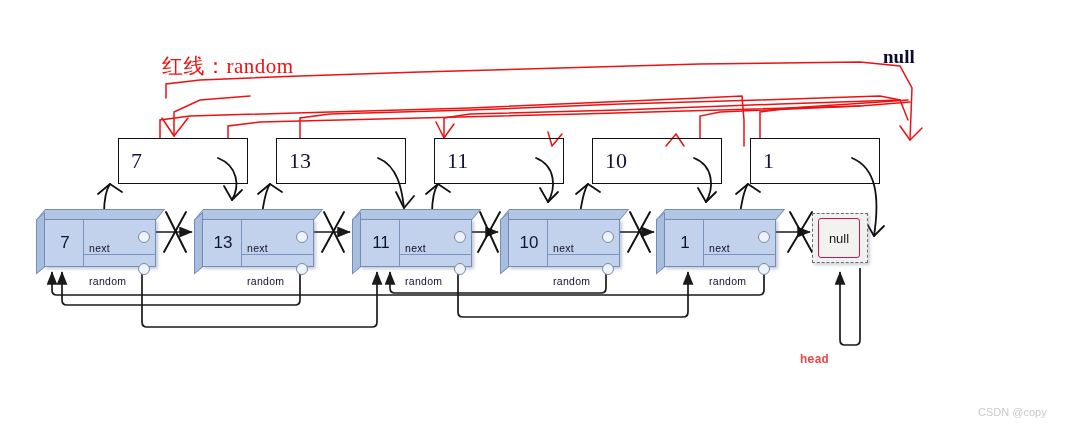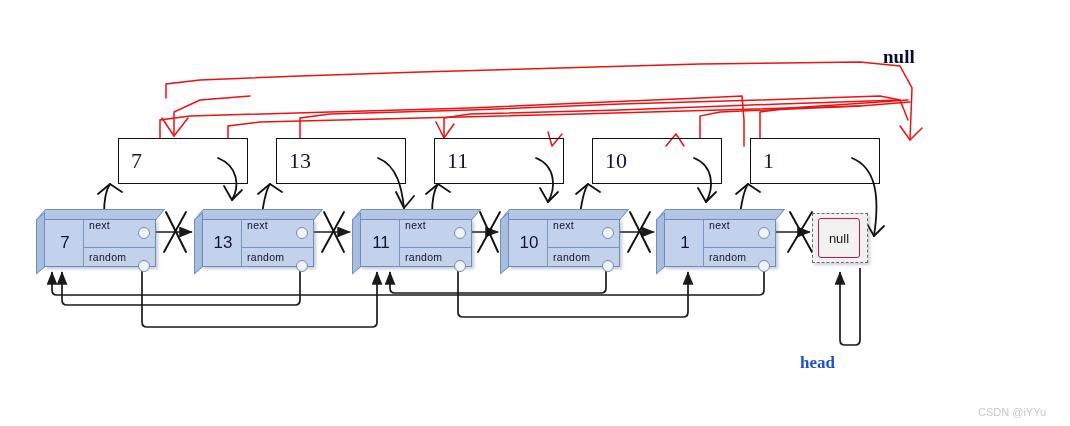--- a/index.html
+++ b/index.html
@@ -2,44 +2,44 @@
 <html><head>
 <meta charset="utf-8">
 <style>
   html,body{margin:0;padding:0;background:#ffffff;}
   body{width:1070px;height:426px;overflow:hidden;font-family:"Liberation Serif",serif;}
   #stage{position:relative;width:1070px;height:426px;background:#fff;}
   #svg-layer{position:absolute;left:0;top:0;width:1070px;height:426px;}
   .lbl{position:absolute;white-space:nowrap;}
   #red-legend{color:#ee1111;font-size:21px;font-family:"Liberation Serif",serif;letter-spacing:.5px;}
   #copy-label{font-size:19px;color:#0b0b2b;font-family:"Liberation Serif",serif;font-weight:600;}
-  #head-label{font-size:17px;color:#1d4ed8;font-family:Liberation Serif, serif;font-weight:600;}
+  #head-label{font-size:12px;color:#ef4444;font-family:Liberation Mono, monospace;font-weight:600;}
   #watermark{font-size:11px;color:#c9c9c9;font-family:"Liberation Sans",sans-serif;}
   
   .copy-box{position:absolute;border:1.6px solid #111;background:transparent;box-sizing:border-box;}
   .copy-box .cv{position:absolute;left:12px;top:50%;transform:translateY(-50%);
       font-size:22px;color:#12123a;font-family:"Liberation Serif",serif;}
   
   .node{position:absolute;}
   .node .face{position:absolute;left:8px;top:10px;width:112px;height:48px;
       background:#c3d2ec;border:1px solid #6f8cbb;box-sizing:border-box;
       box-shadow:2px 2px 3px rgba(90,100,125,.35);}
   .node .topf{position:absolute;left:0px;top:0px;width:120px;height:11px;
       background:#b4c6e4;border:1px solid #6f8cbb;box-sizing:border-box;
       transform:skewX(-40deg);transform-origin:bottom left;}
   .node .sidef{position:absolute;left:0px;top:3px;width:9px;height:55px;
       background:#a9bddd;border:1px solid #6f8cbb;box-sizing:border-box;
       transform:skewY(-40deg);transform-origin:top right;}
   .node .val{position:absolute;left:10px;top:10px;width:38px;height:48px;
       display:flex;align-items:center;justify-content:center;
       font-size:17px;color:#14142e;font-family:"Liberation Sans",sans-serif;}
   .node .divv{position:absolute;left:47px;top:11px;width:1px;height:46px;background:#7a93bf;}
-  .node .fld{position:absolute;left:48px;width:72px;height:29px;
+  .node .fld{position:absolute;left:48px;width:72px;height:36px;
       border-bottom:1px solid #7a93bf;box-sizing:border-box;
-      display:flex;align-items:flex-start;}
+      display:flex;align-items:flex-end;}
   .node .fld.f1{top:10px;}
   .node .fld.f2{top:42px;border-bottom:none;}
   .node .fld .nm{font-size:10.5px;color:#11112b;font-family:"Liberation Sans",sans-serif;
       margin-left:5px;letter-spacing:.3px;}
   .node .fld .dot{position:absolute;right:6px;top:50%;transform:translateY(-50%);
       width:10px;height:10px;border-radius:50%;background:#eef2f9;border:1px solid #7a8ba8;}
   
   #null-node{position:absolute;}
   #null-node .outer{position:absolute;left:0;top:0;width:56px;height:50px;
       border:1.5px dashed #6b6b6b;background:#f0f0ef;box-sizing:border-box;
@@ -140,26 +140,27 @@
       <path d="M444,138 L444,118 L470,114 L620,110 L780,104 L900,100"></path>
       <path d="M444,138 L436,122 M444,138 L454,124"></path>
 
       <path d="M700,138 L700,116 L720,112 L860,106 L910,102"></path>
 
       <path d="M760,138 L760,112 L790,108 L880,102 L908,100"></path>
       <path d="M666,146 L676,134 L684,146"></path>
     </g>
   </svg>
 
+  <div class="lbl" id="red-legend" style="left:162px;top:52px;">红线：random</div>
 
   <div class="lbl" id="copy-label" style="left:883px;top:46px;">null</div>
 
   <div class="lbl" id="head-label" style="left:800px;top:353px;">head</div>
 
-  <div class="lbl" id="watermark" style="left:978px;top:406px;">CSDN @iYYu</div>
+  <div class="lbl" id="watermark" style="left:978px;top:406px;">CSDN @copy</div>
 
   <div class="copy-box" style="left:118px;top:138px;width:130px;height:46px;">
     <span class="cv">7</span>
   </div>
   <div class="copy-box" style="left:276px;top:138px;width:130px;height:46px;">
     <span class="cv">13</span>
   </div>
   <div class="copy-box" style="left:434px;top:138px;width:130px;height:46px;">
     <span class="cv">11</span>
   </div>

